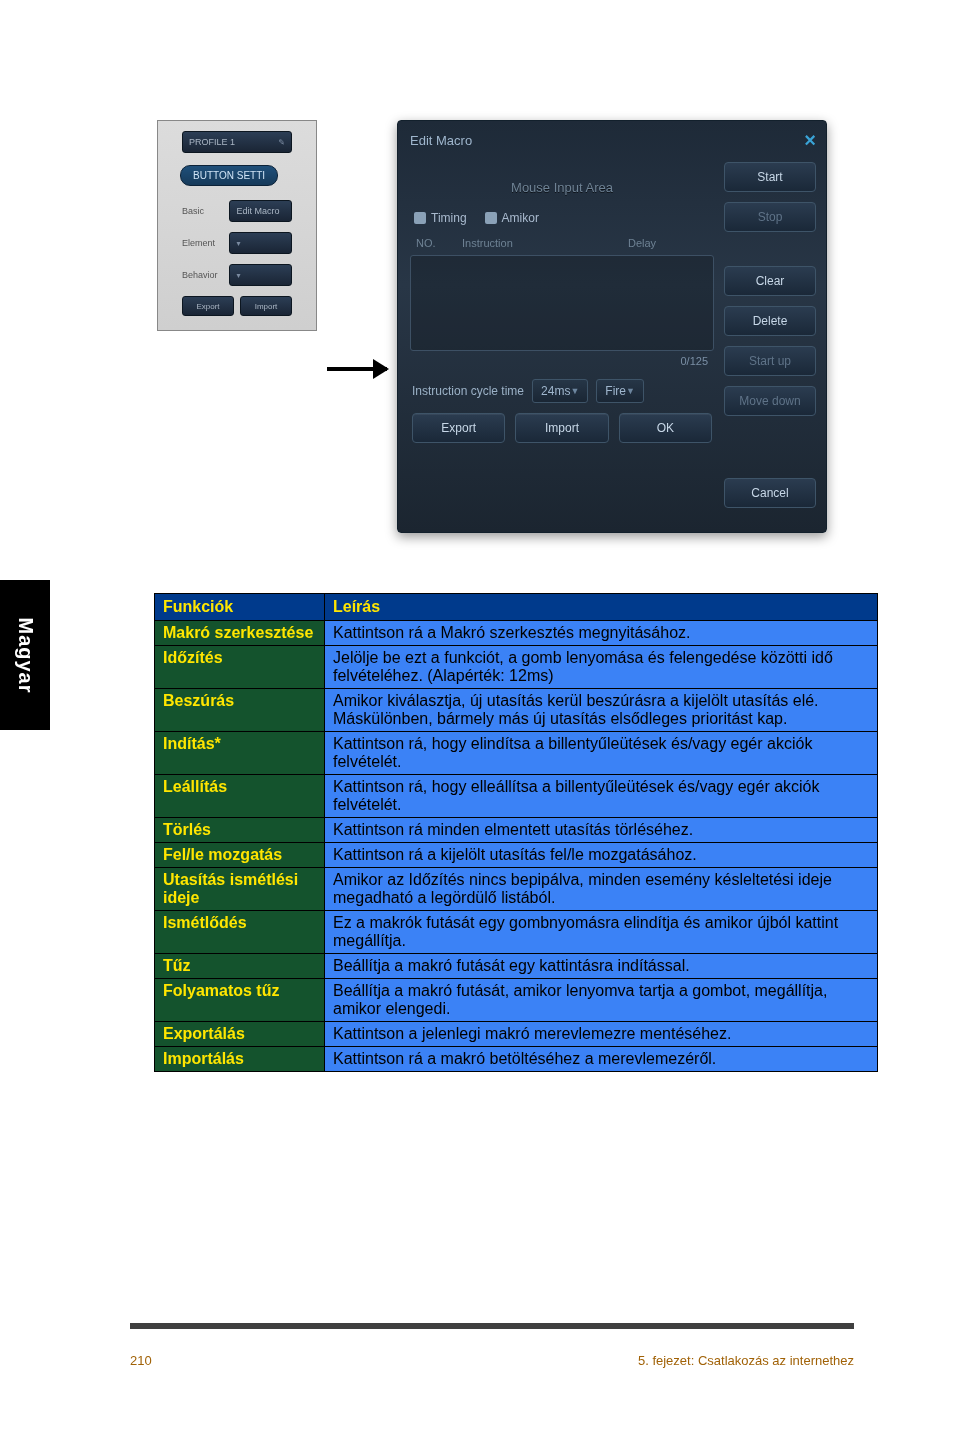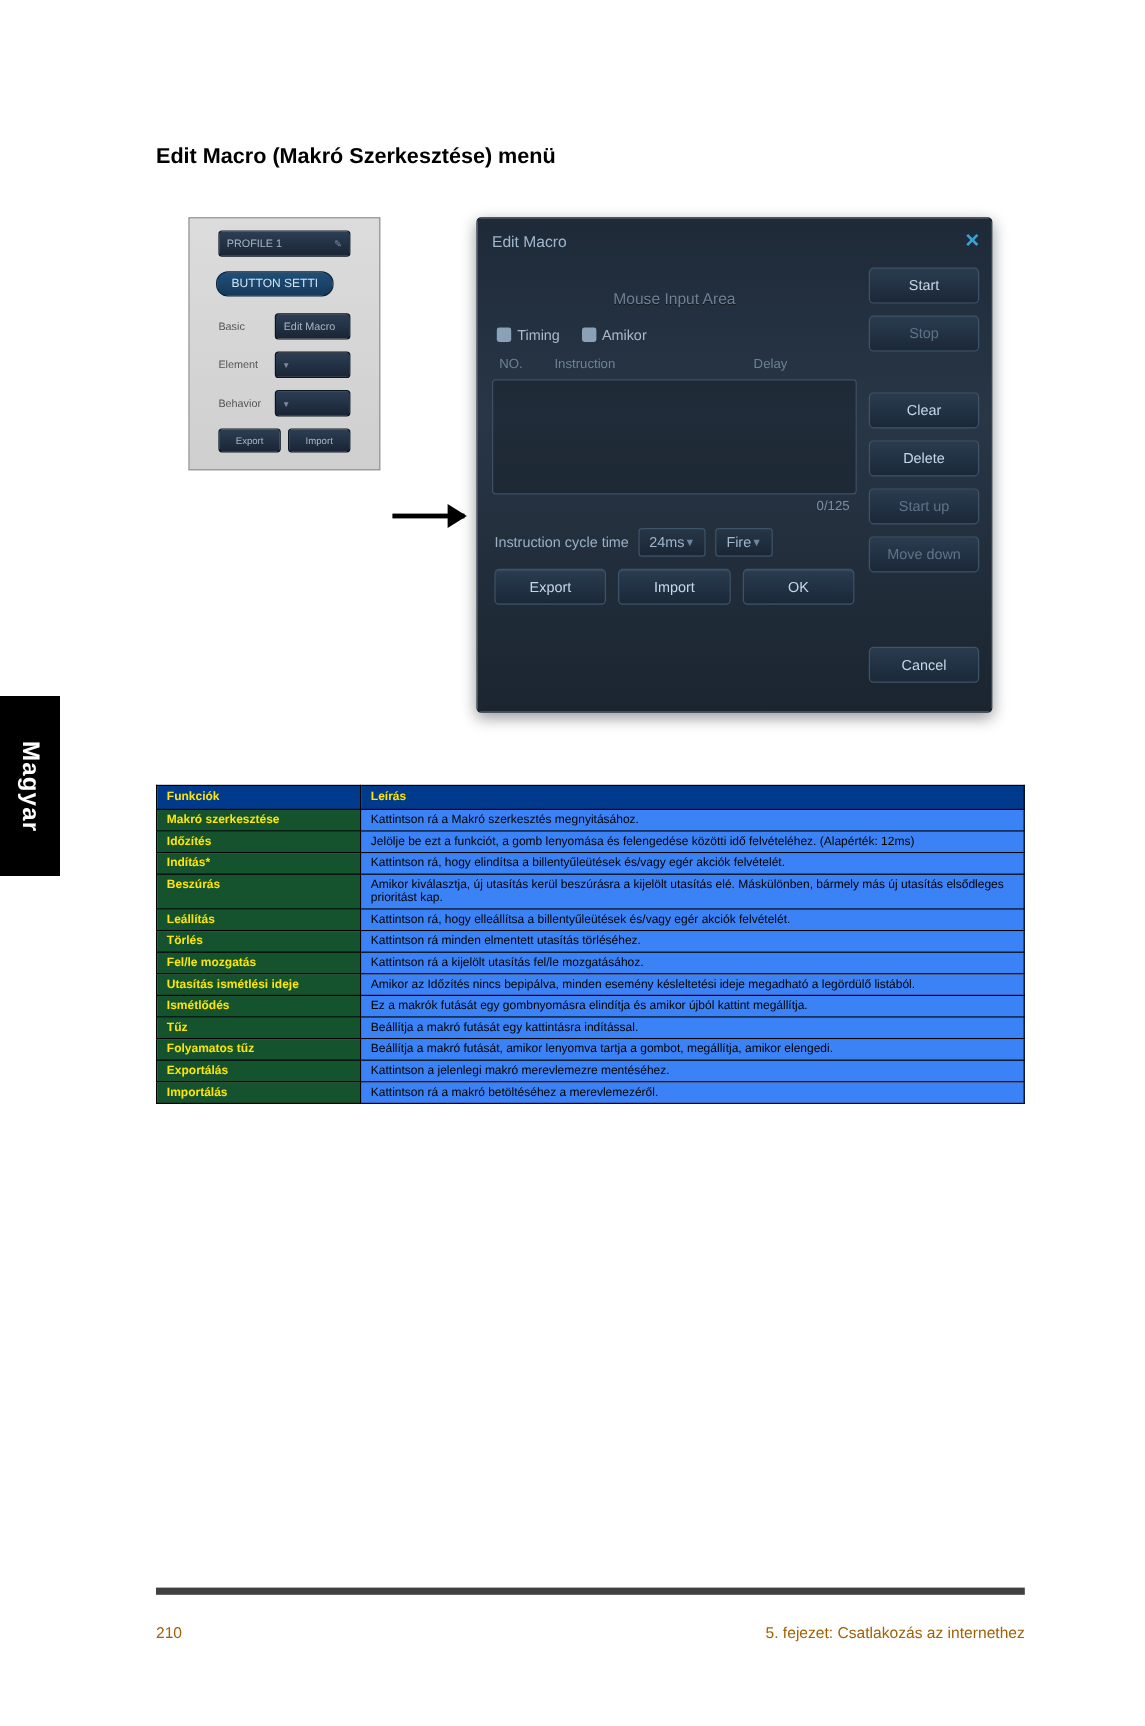--- a/index.html
+++ b/index.html
@@ -160,21 +160,22 @@
     background: linear-gradient(#2b3c50,#1a2838);
     border:1px solid #3e5468; border-radius:4px;
     color:#c7d7e7; text-align:center; padding:7px 0; font-size:12px;
   }
   .side-btn.dim { color:#5f7388; }
 
   
   table.funcs {
     width: 100%;
     border-collapse: collapse;
-    font-size: 10px;
+    font-size: 16px;
+    margin-left: 24px;
   }
   table.funcs th {
     background: #003a8c;
     color: #ffe600;
     text-align: left;
     font-weight: bold;
     padding: 4px 8px;
     border: 1px solid #000;
   }
   table.funcs td {
@@ -229,21 +230,20 @@
   }
 </style>
 </head>
 <body>
 
 <div class="side-tab">
   <span>Magyar</span>
 </div>
 
 <div class="page">
-  <h2 class="title">Edit Macro (Makró Szerkesztése) menü</h2>
 
   <div class="shot-area">
 
     <div class="left-panel">
       <div class="lp-btn wide">
         <span>PROFILE 1</span>
         <span class="lp-tri">✎</span>
       </div>
       <div class="tab-pill">BUTTON SETTI</div>
 
@@ -344,26 +344,26 @@
     <tbody id="func-body">
         <tr>
           <td class="fn">Makró szerkesztése</td>
           <td class="desc">Kattintson rá a Makró szerkesztés megnyitásához.</td>
         </tr>
         <tr>
           <td class="fn">Időzítés</td>
           <td class="desc">Jelölje be ezt a funkciót, a gomb lenyomása és felengedése közötti idő felvételéhez. (Alapérték: 12ms)</td>
         </tr>
         <tr>
+          <td class="fn">Beszúrás</td>
+          <td class="desc">Amikor kiválasztja, új utasítás kerül beszúrásra a kijelölt utasítás elé. Máskülönben, bármely más új utasítás elsődleges prioritást kap.</td>
+        </tr>
+        <tr>
           <td class="fn">Indítás*</td>
           <td class="desc">Kattintson rá, hogy elindítsa a billentyűleütések és/vagy egér akciók felvételét.</td>
-        </tr>
-        <tr>
-          <td class="fn">Beszúrás</td>
-          <td class="desc">Amikor kiválasztja, új utasítás kerül beszúrásra a kijelölt utasítás elé. Máskülönben, bármely más új utasítás elsődleges prioritást kap.</td>
         </tr>
         <tr>
           <td class="fn">Leállítás</td>
           <td class="desc">Kattintson rá, hogy elleállítsa a billentyűleütések és/vagy egér akciók felvételét.</td>
         </tr>
         <tr>
           <td class="fn">Törlés</td>
           <td class="desc">Kattintson rá minden elmentett utasítás törléséhez.</td>
         </tr>
         <tr>

